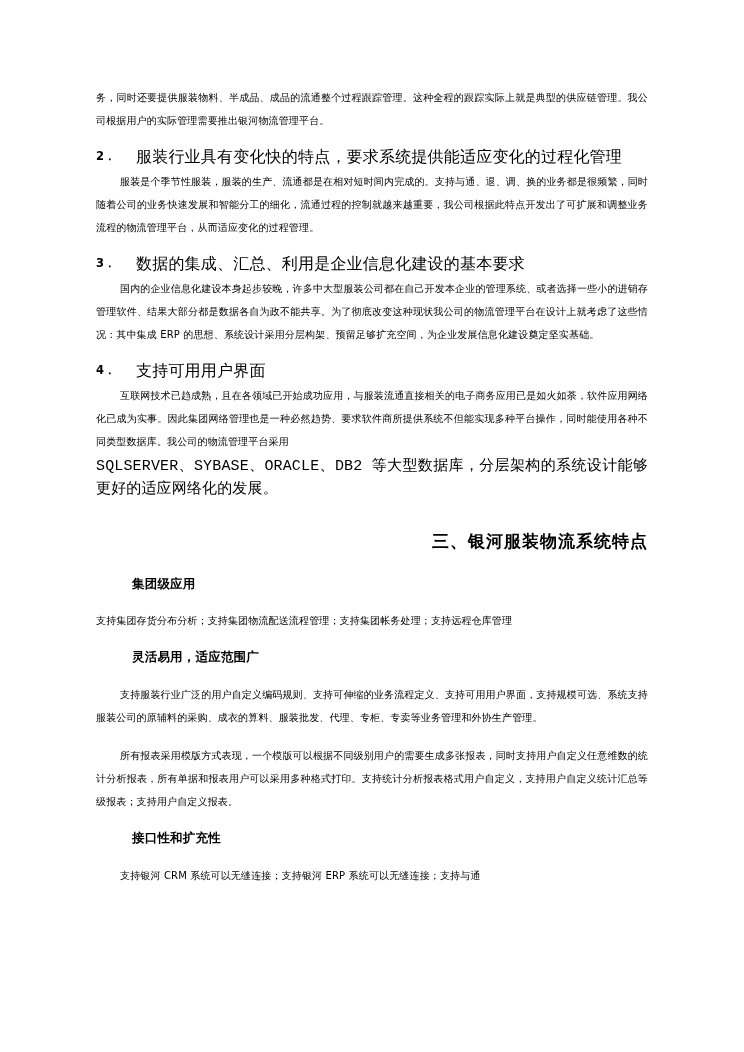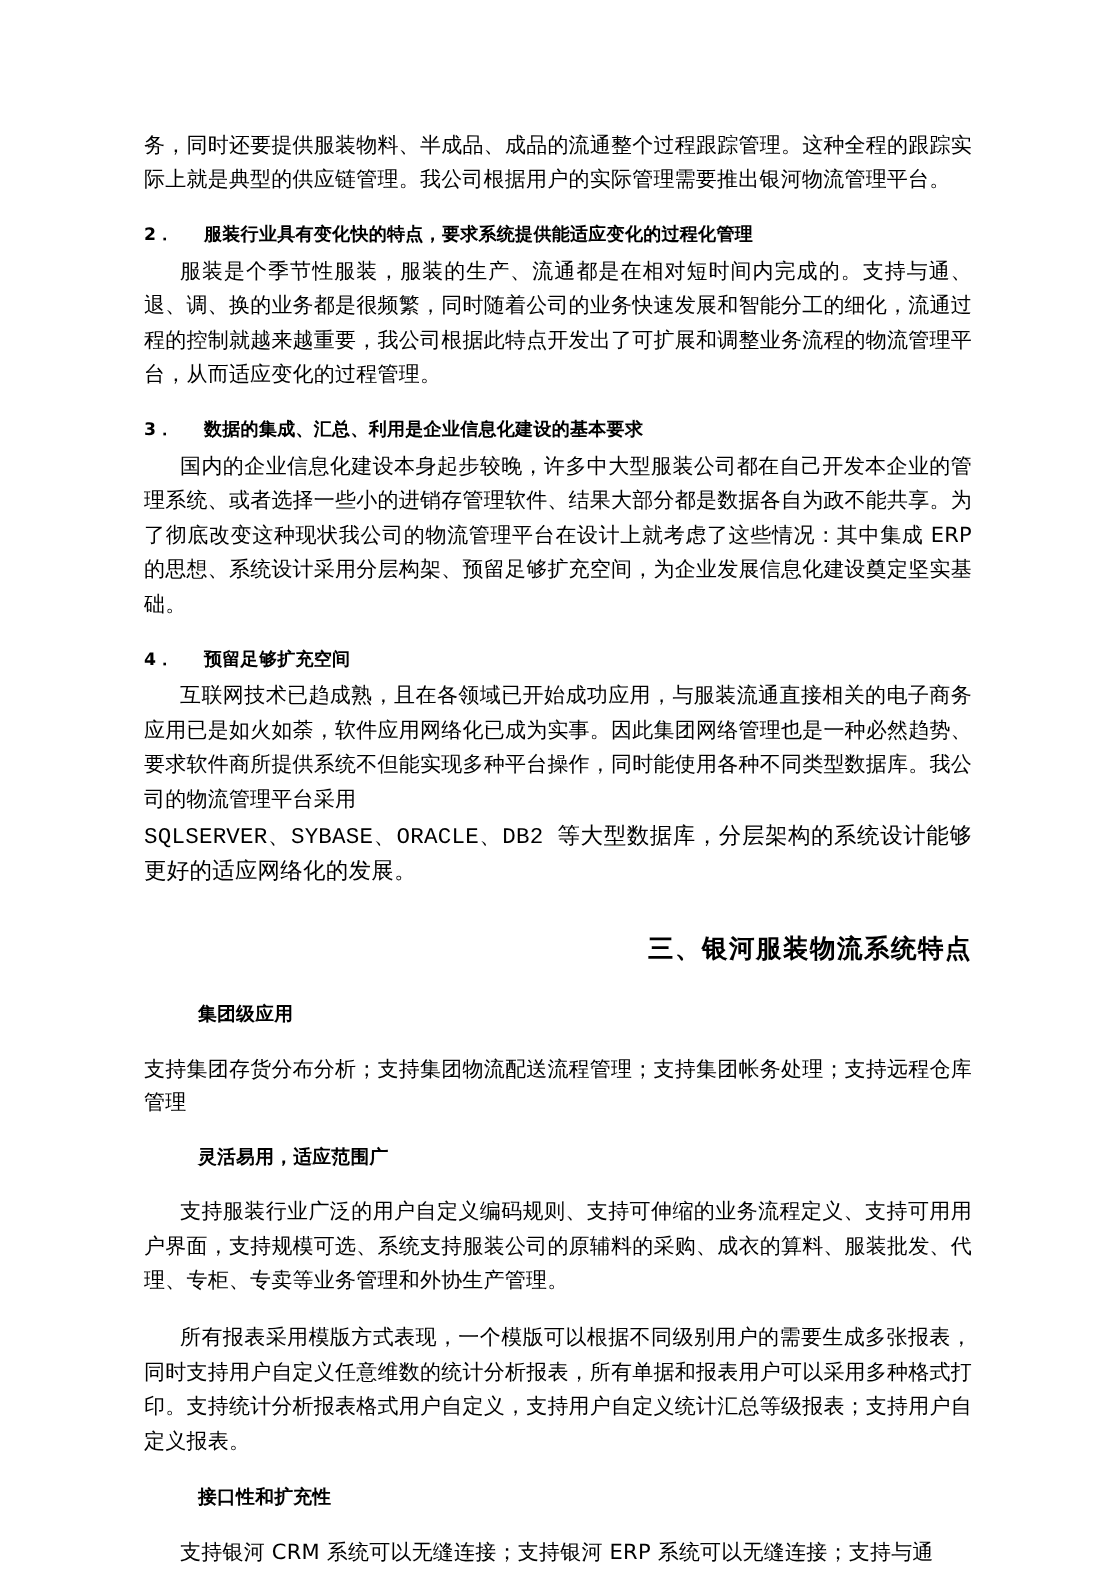--- a/index.html
+++ b/index.html
@@ -18,21 +18,21 @@
     color: #000000;
   }
   .content {
     position: absolute;
     left: 96px;
     top: 84px;
     width: 552px;
   }
   p {
     margin: 0;
-    font-size: 14px;
+    font-size: 10px;
     line-height: 23px;
     text-align: justify;
     text-justify: inter-ideograph;
     letter-spacing: 0.15px;
   }
   .indent {
     text-indent: 24px;
   }
   
   .num-heading {
@@ -43,22 +43,22 @@
   }
   .num-heading .num {
     width: 40px;
     flex: 0 0 40px;
     font-size: 11.5px;
     font-weight: bold;
     line-height: 23px;
     color: #000;
   }
   .num-heading .htext {
-    font-size: 12px;
-    font-weight: bold;
+    font-size: 16px;
+    font-weight: normal;
     line-height: 23px;
     letter-spacing: 0.2px;
   }
   .body-block {
     margin-top: 2px;
     margin-bottom: 2px;
   }
   .section-title {
     text-align: right;
     font-size: 17px;
@@ -116,21 +116,21 @@
     <p class="indent body-block">服装是个季节性服装，服装的生产、流通都是在相对短时间内完成的。支持与通、退、调、换的业务都是很频繁，同时随着公司的业务快速发展和智能分工的细化，流通过程的控制就越来越重要，我公司根据此特点开发出了可扩展和调整业务流程的物流管理平台，从而适应变化的过程管理。</p>
 
     <div class="num-heading">
       <span class="num">3．</span>
       <span class="htext">数据的集成、汇总、利用是企业信息化建设的基本要求</span>
     </div>
     <p class="indent body-block">国内的企业信息化建设本身起步较晚，许多中大型服装公司都在自己开发本企业的管理系统、或者选择一些小的进销存管理软件、结果大部分都是数据各自为政不能共享。为了彻底改变这种现状我公司的物流管理平台在设计上就考虑了这些情况：其中集成 ERP 的思想、系统设计采用分层构架、预留足够扩充空间，为企业发展信息化建设奠定坚实基础。</p>
 
     <div class="num-heading">
       <span class="num">4．</span>
-      <span class="htext">预留足够扩充空间</span>
+      <span class="htext">支持可用用户界面</span>
     </div>
     <p class="indent body-block">互联网技术已趋成熟，且在各领域已开始成功应用，与服装流通直接相关的电子商务应用已是如火如荼，软件应用网络化已成为实事。因此集团网络管理也是一种必然趋势、要求软件商所提供系统不但能实现多种平台操作，同时能使用各种不同类型数据库。我公司的物流管理平台采用</p>
     <p class="latin body-block">SQLSERVER、SYBASE、ORACLE、DB2 等大型数据库，分层架构的系统设计能够更好的适应网络化的发展。</p>
 
     <div class="section-title">三、银河服装物流系统特点</div>
 
     <div class="feat">
       <span class="bullet"></span>
       <span class="ftext">集团级应用</span>
     </div>

